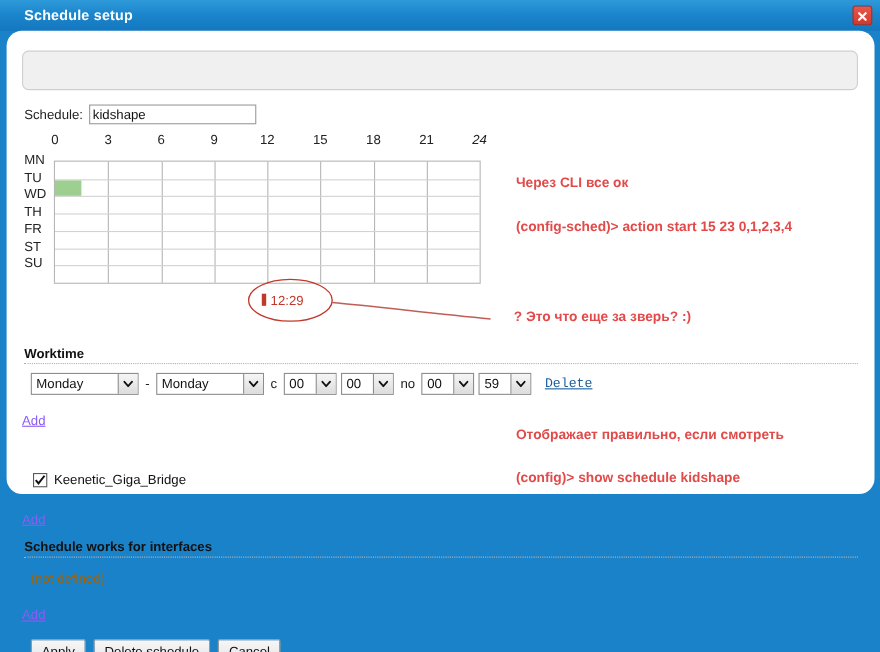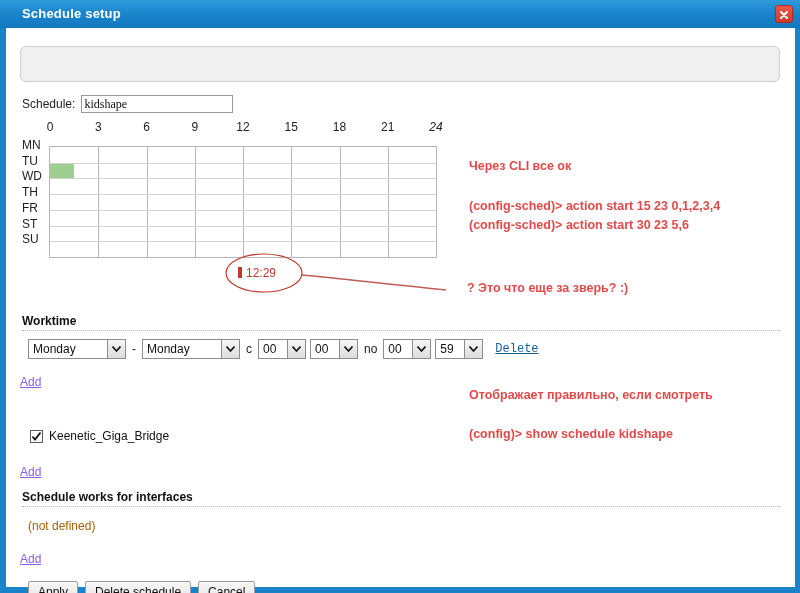--- a/index.html
+++ b/index.html
@@ -48,23 +48,24 @@
     background: linear-gradient(to bottom, #e8574c 0%, #d03a2c 100%);
     border: 1px solid #b22b1e;
     box-sizing: border-box;
     cursor: pointer;
   }
   .close-btn svg { display: block; margin: 3px auto 0; }
 
   .client {
     position: absolute;
     left: 6px; top: 28px;
-    width: 789px; height: 559px;
+    width: 789px; height: 421px;
     background: #ffffff;
     box-sizing: border-box;
+    border-radius: 14px;
   }
 
   
   .top-panel {
     position: absolute;
     left: 14px; top: 18px;
     width: 760px; height: 36px;
     background: #f0f0f0;
     border: 1px solid #cfcfcf;
     border-radius: 6px;
@@ -76,21 +77,21 @@
     position: absolute;
     left: 16px; top: 67px;
     display: flex;
     align-items: center;
   }
   .sched-label { font-size: 12px; color: #222; margin-right: 6px; }
   .sched-input {
     width: 152px; height: 18px;
     border: 1px solid #9a9a9a;
     background: #fff;
-    font-family: Liberation Serif, serif;
+    font-family: Liberation Sans, sans-serif;
     font-size: 12px;
     padding: 0 2px;
     color: #111;
     box-sizing: border-box;
   }
 
   
   .grid-wrap { position: absolute; left: 16px; top: 92px; }
   .hour-axis { position: relative; height: 18px; width: 400px; }
   .hour-tick {
@@ -358,21 +359,20 @@
       <ellipse cx="258" cy="245" rx="38" ry="19" fill="none" stroke="#c0392b" stroke-width="1.2"></ellipse>
       <path d="M296 247 C 330 250, 380 256, 440 262" fill="none" stroke="#b5413a" stroke-width="1.3" opacity="0.85"></path>
     </svg>
 
     <div class="time-tip">
       <span class="bar"></span><span>12:29</span>
     </div>
 
     <div class="note n1">Через CLI все ок</div>
     <div class="note n2">(config-sched)&gt; action start 15 23 0,1,2,3,4</div>
-    <div class="note n3">(config-sched)&gt; action start 30 23 5,6</div>
     <div class="note n5">?  Это что еще за зверь? :)</div>
     <div class="note n6">Отображает правильно, если смотреть</div>
     <div class="note n7">(config)&gt; show schedule kidshape</div>
 
     <div class="section" style="top:286px;">
       <div class="section-title">Worktime</div>
     </div>
 
     <div class="worktime-row">
       <div class="sel wide">

